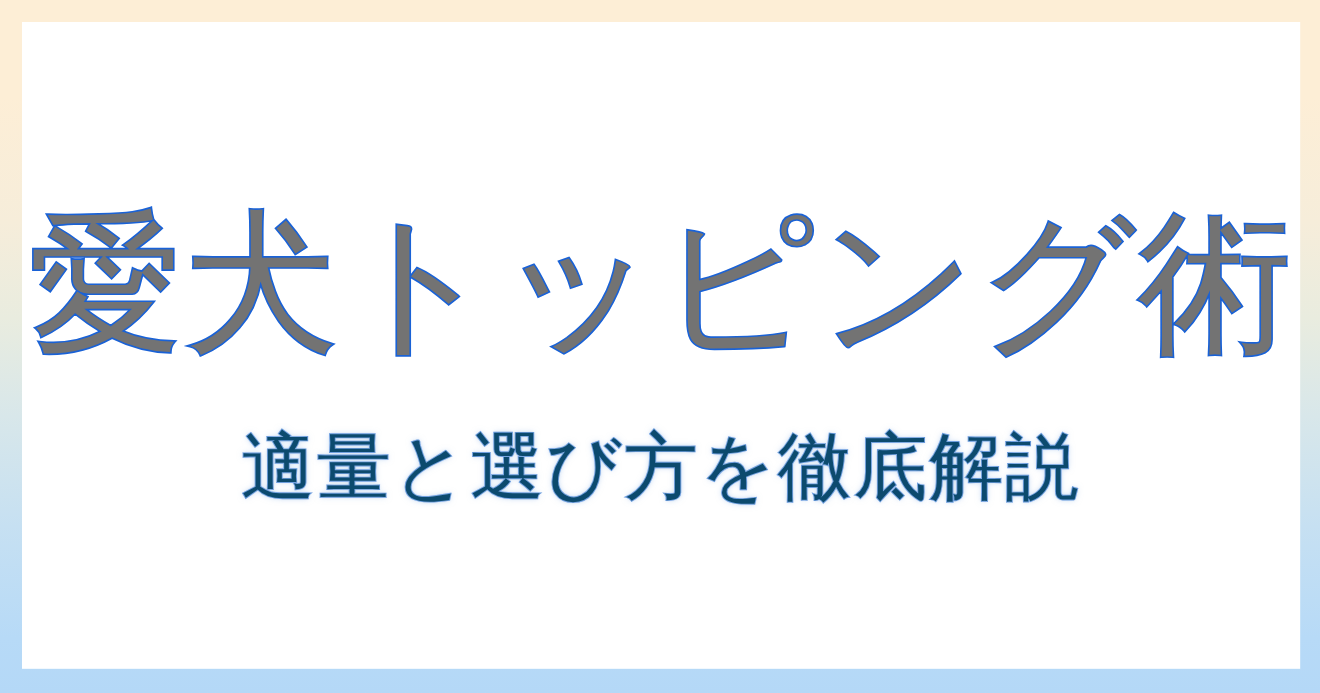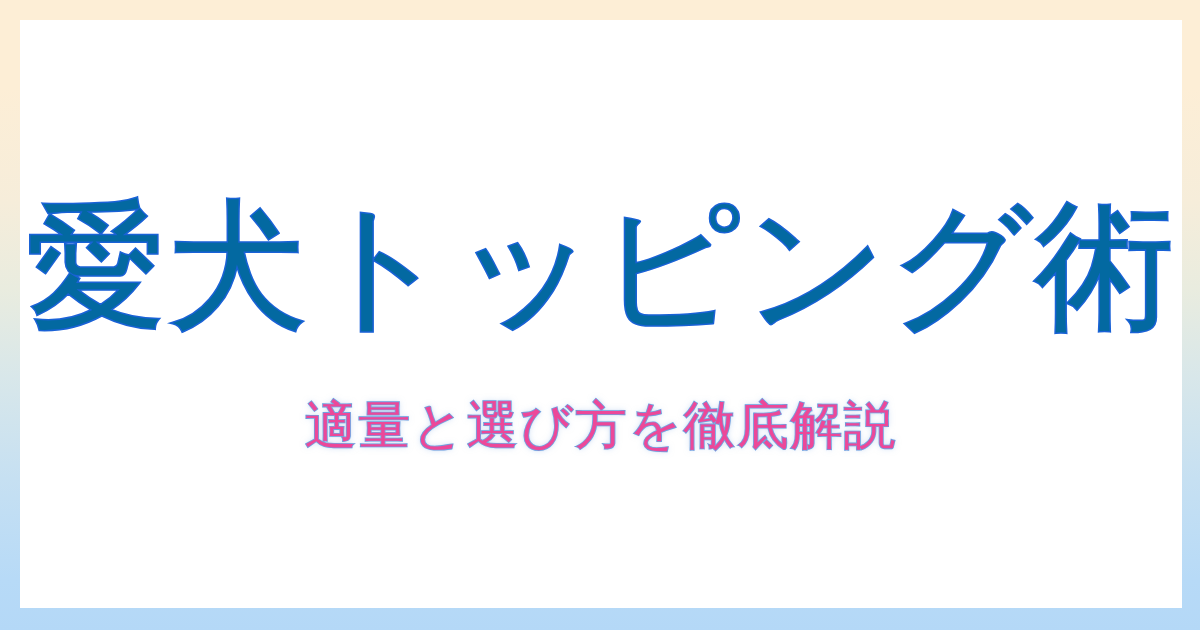--- a/index.html
+++ b/index.html
@@ -63,44 +63,44 @@
     margin-top: 18px;
   }
 
   .headline {
     display: inline-block;
     font-family: "DejaVu Sans", "Liberation Sans", sans-serif;
     font-size: 140px;
     line-height: 1.06;
     font-weight: 400;
     letter-spacing: 0.012em;
-    color: #0369a1;
+    color: #737373;
     -webkit-text-stroke: 3px #1b63d7;
     paint-order: stroke fill;
     text-shadow:
        0 0 1px rgba(27, 99, 215, 0.55),
        1px 1px 0 rgba(27, 99, 215, 0.18);
     white-space: nowrap;
     margin: 0;
   }
 
   .sub-row {
     width: 100%;
     text-align: center;
     margin-top: 56px;
   }
 
   .subhead {
     display: inline-block;
     font-family: "DejaVu Sans", "Liberation Sans", sans-serif;
-    font-size: 52px;
+    font-size: 67px;
     line-height: 1.1;
     font-weight: 400;
     letter-spacing: 0.03em;
-    color: #ec4899;
+    color: #0c4a6e;
     -webkit-text-stroke: 1.6px #6598dd;
     paint-order: stroke fill;
     text-shadow:
        0 0 6px rgba(150, 186, 232, 0.55),
        0 0 2px rgba(120, 165, 224, 0.65);
     white-space: nowrap;
     margin: 0;
   }
 </style>
 </head>

